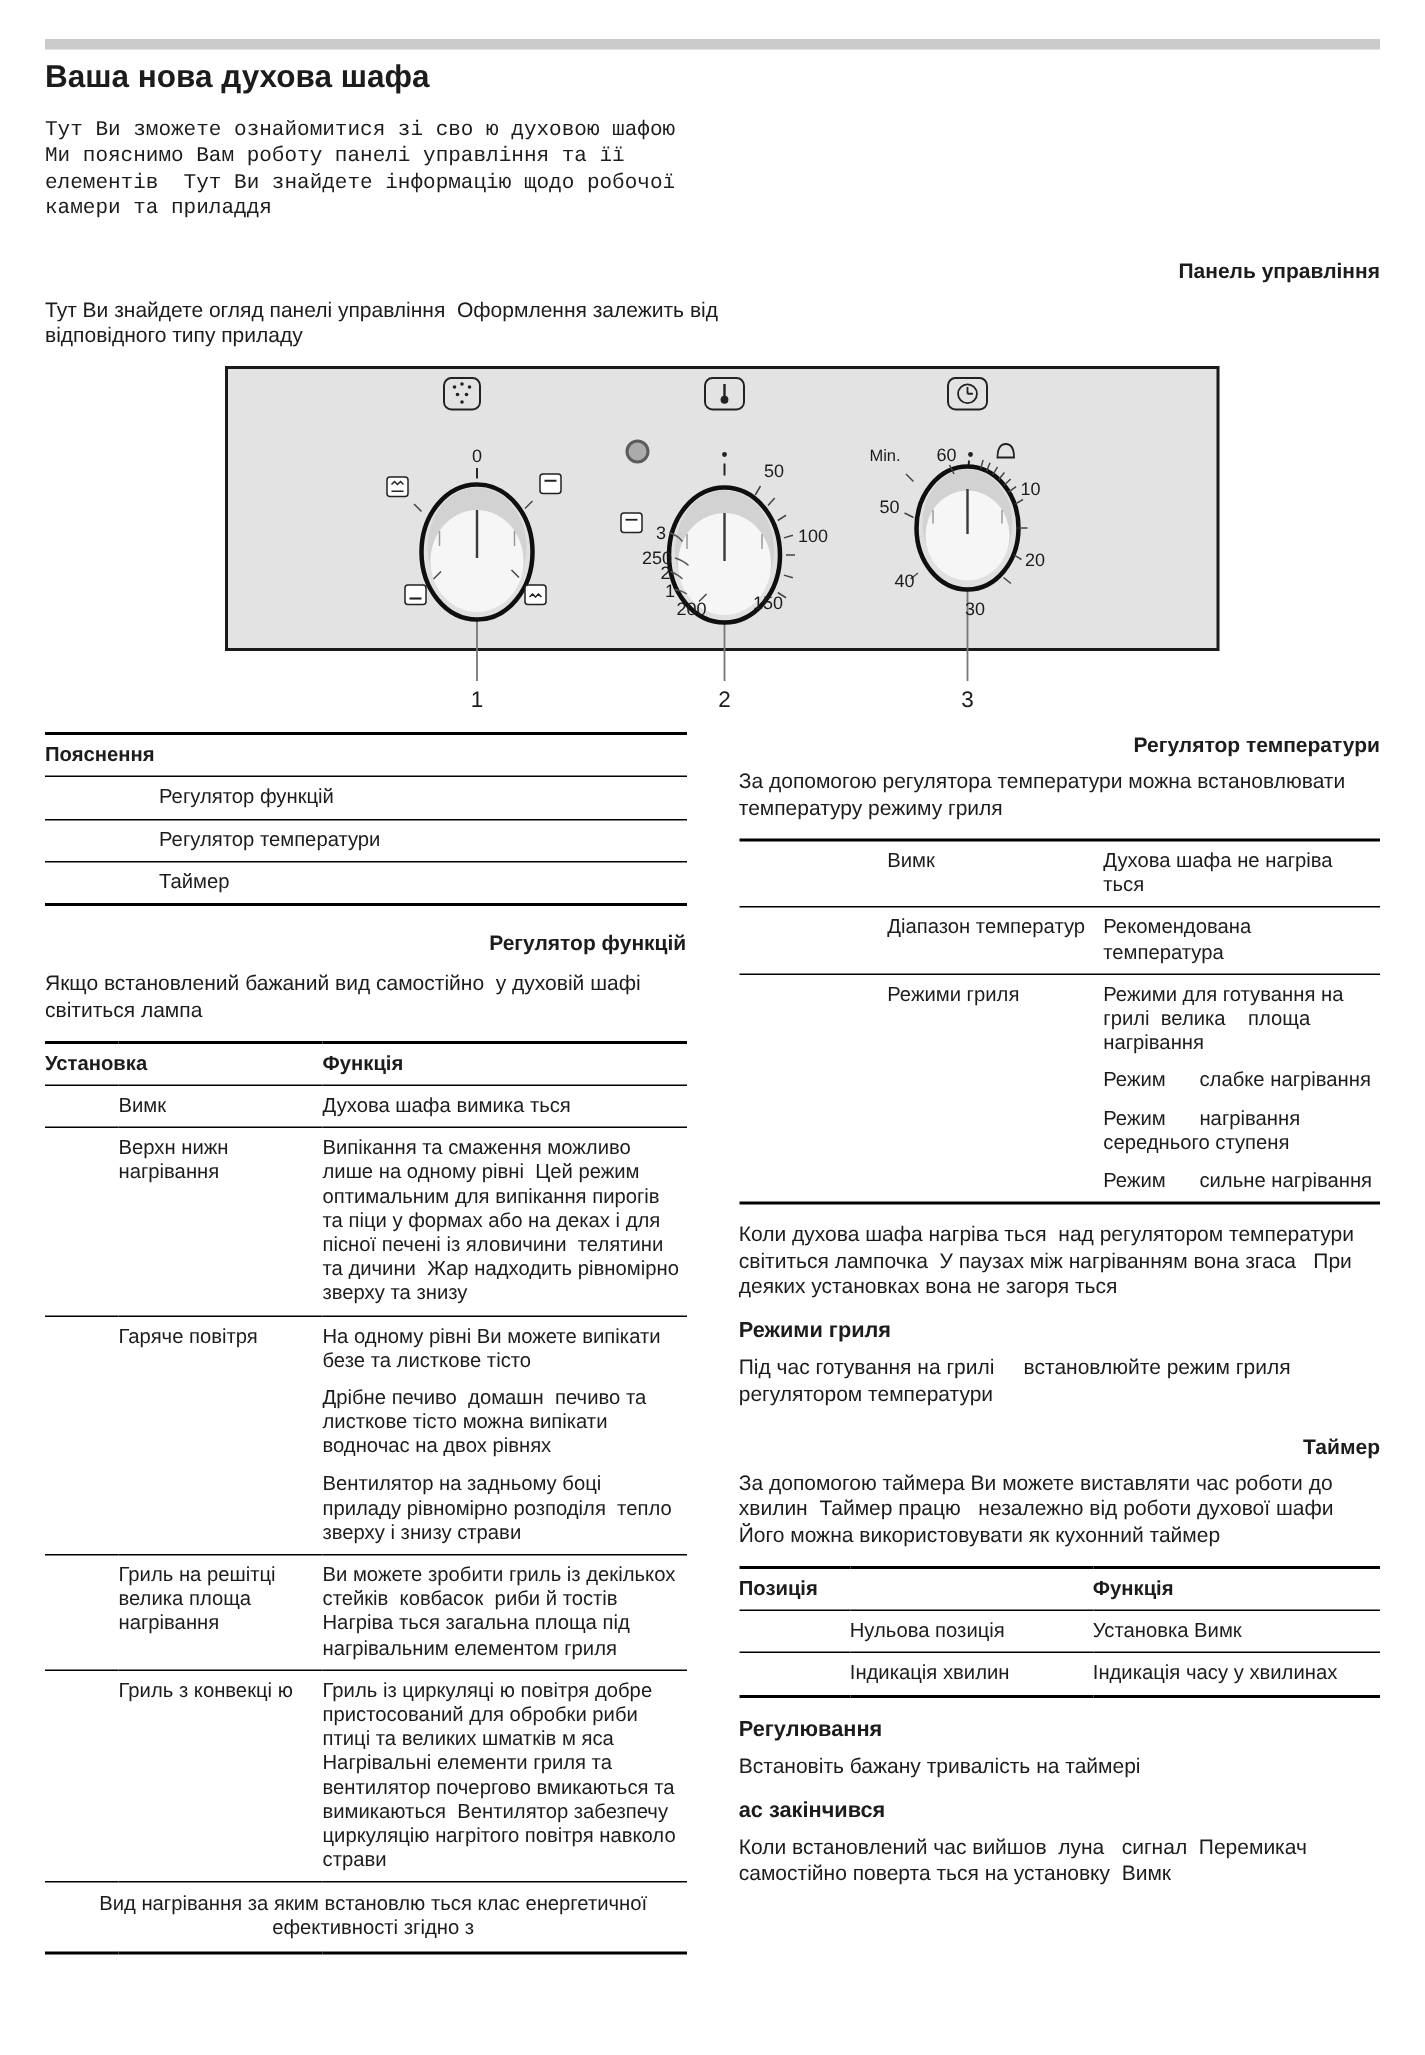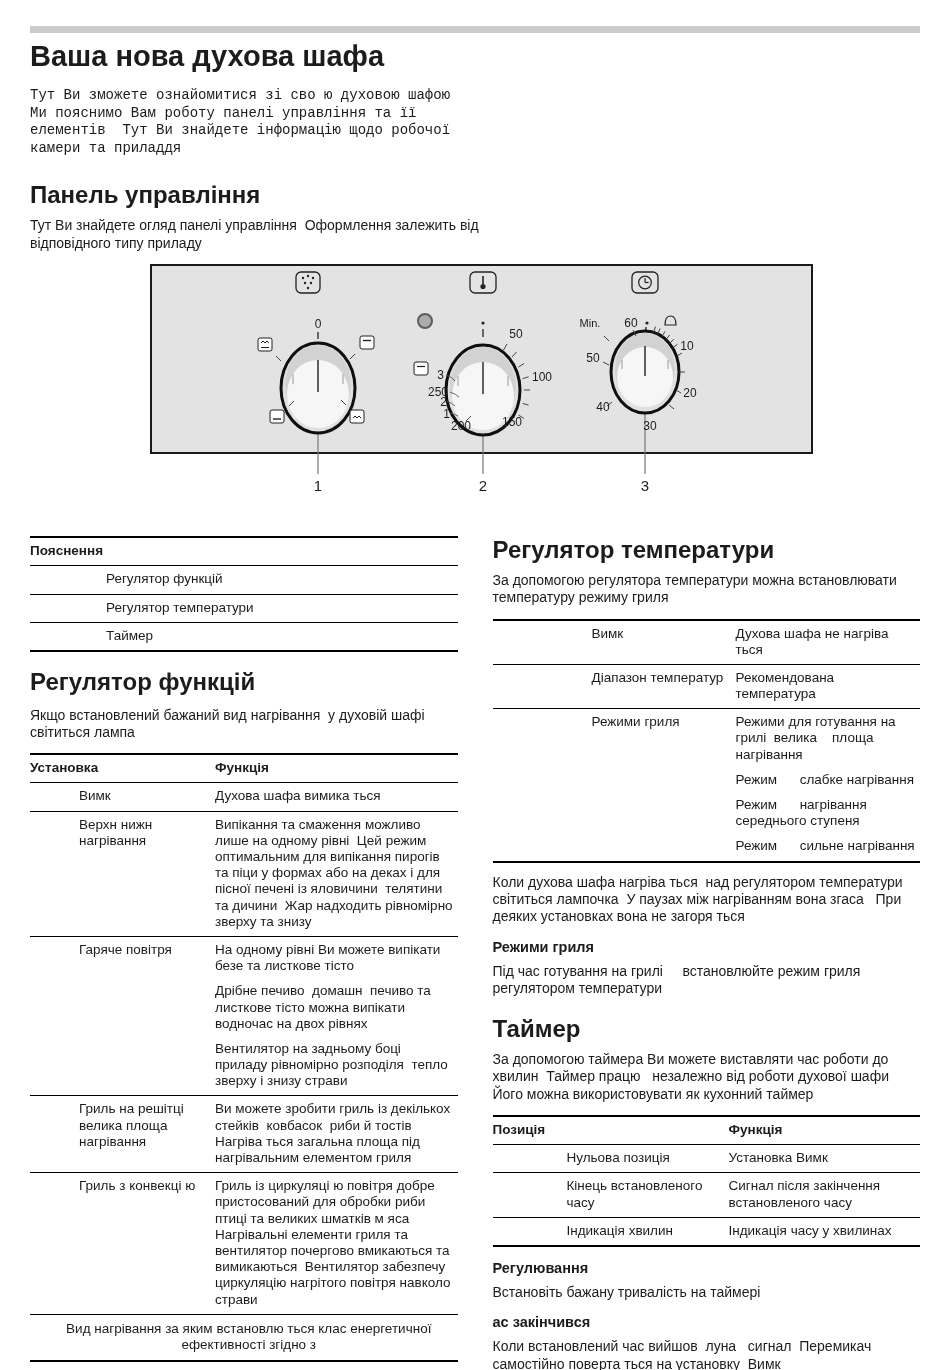--- a/index.html
+++ b/index.html
@@ -3,32 +3,32 @@
 <meta charset="utf-8">
 <style>
   html,body{margin:0;padding:0;}
   body{
     width:950px;height:1370px;overflow:hidden;background:#fff;color:#1c1c1c;
     font-family:"Liberation Sans","DejaVu Sans",sans-serif;
     font-size:14px;line-height:1.24;
   }
   .page{padding:0 30px;}
   .topbar{height:7px;background:#cbcbcb;margin-top:26px;}
-  h1{font-size:29px;line-height:1.05;margin:8px 0 0;font-weight:bold;}
-  h2{font-size:24px;line-height:1.15;margin:0;font-weight:bold;}
+  h1{font-size:21px;line-height:1.05;margin:8px 0 0;font-weight:bold;}
+  h2{font-size:14px;line-height:1.15;margin:0;font-weight:bold;text-align:right;}
   h3{font-size:14.5px;margin:0;font-weight:bold;}
   p{margin:0;white-space:pre-wrap;}
   .intro{margin-top:16px;width:452px;font-family:Liberation Mono, monospace;}
   .mt-h2{margin-top:24px;}
   .panel-intro{margin-top:9px;width:452px;}
   .diagram{position:relative;margin:12px 0 0 120px;width:667px;height:232px;}
   .diagram svg{display:block;}
   .diagram text{font-family:"Liberation Sans","DejaVu Sans",sans-serif;fill:#1c1c1c;}
   .cols{display:flex;gap:35px;margin-top:12px;align-items:flex-start;}
-  .col{width:435px;margin-top:28px;}
+  .col{width:435px;}
   table{width:100%;border-collapse:collapse;border-top:2px solid #000;border-bottom:2px solid #000;
         font-size:13.5px;line-height:1.2;}
   tr{border-top:1px solid #000;}
   tr:first-child{border-top:none;}
   td{vertical-align:top;padding:5px 4px 6px 0;}
   td.hd{font-weight:bold;}
   td p + p{margin-top:9px;}
   .lg-sym{width:72px;}
   .fn-sym{width:45px;}  .fn-set{width:132px;}
   .tp-sym{width:95px;}  .tp-pos{width:140px;}
@@ -220,21 +220,21 @@
           <td>Регулятор температури</td>
         </tr>
         <tr>
           <td class="lg-sym"></td>
           <td>Таймер</td>
         </tr>
       </tbody>
         </table>
 
       <h2 class="m-h2a">Регулятор функцій</h2>
-      <p class="m-p11">Якщо встановлений бажаний вид нагрівання  у духовій шафі світиться лампа</p>
+      <p class="m-p11">Якщо встановлений бажаний вид самостійно  у духовій шафі світиться лампа</p>
 
       <table class="m-tbl">
         <tbody>
             <tr>
           <td class="fn-sym hd" colspan="2">Установка</td>
           <td class="hd">Функція</td>
         </tr>
         <tr>
           <td class="fn-sym"></td>
           <td class="fn-set">Вимк</td>
@@ -327,25 +327,20 @@
           <td class="tm-sym hd" colspan="2">Позиція</td>
           <td class="hd">Функція</td>
         </tr>
         <tr>
           <td class="tm-sym"></td>
           <td class="tm-pos">Нульова позиція</td>
           <td>Установка  Вимк</td>
         </tr>
         <tr>
           <td class="tm-sym"></td>
-          <td class="tm-pos">Кінець встановленого часу</td>
-          <td>Сигнал після закінчення встановленого часу</td>
-        </tr>
-        <tr>
-          <td class="tm-sym"></td>
           <td class="tm-pos">Індикація хвилин</td>
           <td>Індикація часу у хвилинах</td>
         </tr>
       </tbody>
         </table>
 
       <h3 class="m-h3">Регулювання</h3>
       <p class="m-p6">Встановіть бажану тривалість на таймері</p>
 
       <h3 class="m-h3"> ас закінчився</h3>

